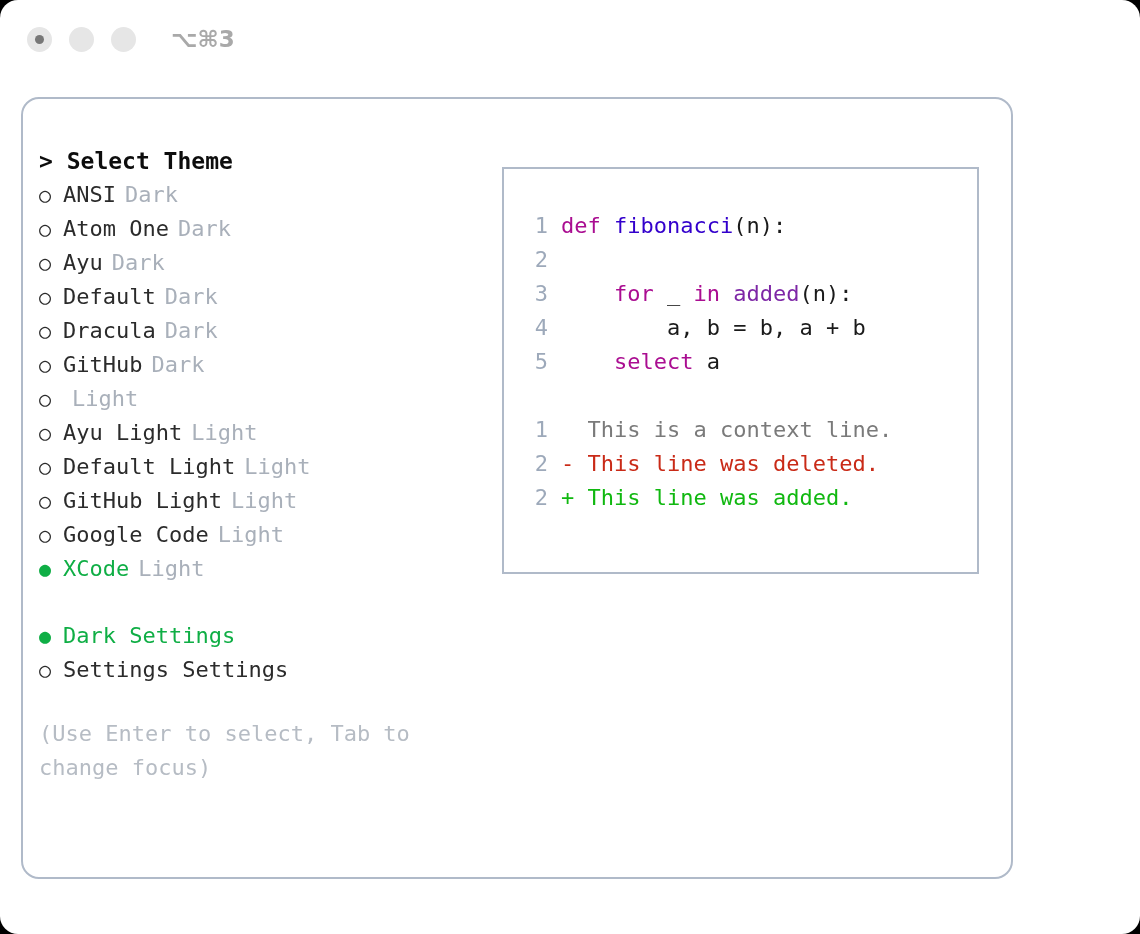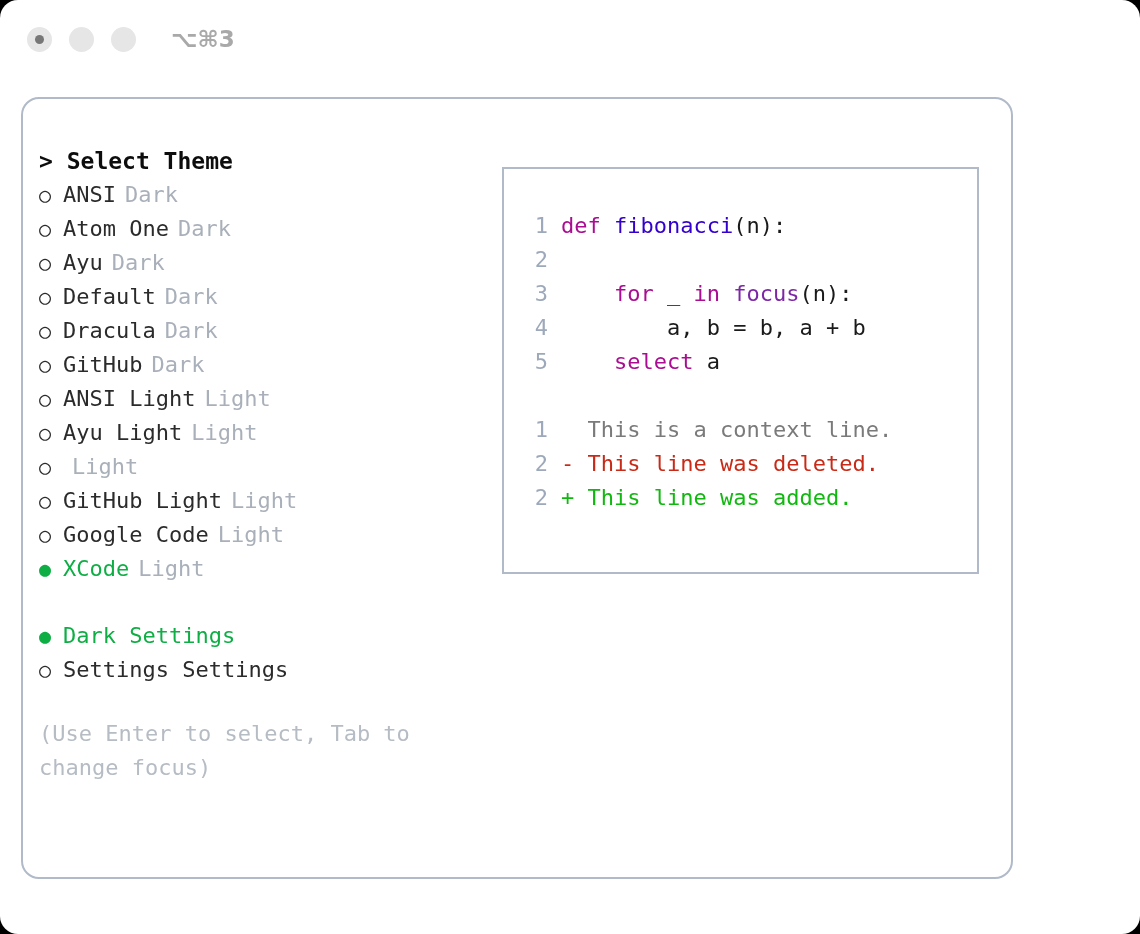--- a/index.html
+++ b/index.html
@@ -210,23 +210,23 @@
 
         <div class="section-head">&gt; Select Theme</div>
 
         <div id="theme-list">
             <div class="opt-row"><span class="bullet">○</span><span class="opt-label">ANSI</span><span class="opt-tag">Dark</span></div>
             <div class="opt-row"><span class="bullet">○</span><span class="opt-label">Atom One</span><span class="opt-tag">Dark</span></div>
             <div class="opt-row"><span class="bullet">○</span><span class="opt-label">Ayu</span><span class="opt-tag">Dark</span></div>
             <div class="opt-row"><span class="bullet">○</span><span class="opt-label">Default</span><span class="opt-tag">Dark</span></div>
             <div class="opt-row"><span class="bullet">○</span><span class="opt-label">Dracula</span><span class="opt-tag">Dark</span></div>
             <div class="opt-row"><span class="bullet">○</span><span class="opt-label">GitHub</span><span class="opt-tag">Dark</span></div>
-            <div class="opt-row"><span class="bullet">○</span><span class="opt-label">ANSI Light</span><span class="opt-tag">Light</span></div>
+            <div class="opt-row"><span class="bullet">○</span><span class="opt-tag">Light</span></div>
             <div class="opt-row"><span class="bullet">○</span><span class="opt-label">Ayu Light</span><span class="opt-tag">Light</span></div>
-            <div class="opt-row"><span class="bullet">○</span><span class="opt-tag">Light</span></div>
+            <div class="opt-row"><span class="bullet">○</span><span class="opt-label">Default Light</span><span class="opt-tag">Light</span></div>
             <div class="opt-row"><span class="bullet">○</span><span class="opt-label">GitHub Light</span><span class="opt-tag">Light</span></div>
             <div class="opt-row"><span class="bullet">○</span><span class="opt-label">Google Code</span><span class="opt-tag">Light</span></div>
             <div class="opt-row"><span class="bullet sel">●</span><span class="opt-label sel">XCode</span><span class="opt-tag">Light</span></div>
           </div>
 
         <div class="gap-sm"></div>
 
 
         <div id="apply-list">
             <div class="opt-row"><span class="bullet sel">●</span><span class="opt-label sel">Dark Settings</span></div>
@@ -237,21 +237,21 @@
 
         <div class="hint">(Use Enter to select, Tab to change focus)</div>
       </div>
 
       <div class="right-col">
 
         <div class="preview-box">
           <div id="code-sample">
               <div class="code-line"><span class="lineno">1</span><span class="code-body"><span class="t-kw">def </span><span class="t-fn">fibonacci</span><span class="t-plain">(n):</span></span></div>
               <div class="code-line"><span class="lineno">2</span></div>
-              <div class="code-line"><span class="lineno">3</span><span class="code-body"><span class="t-plain">    </span><span class="t-kw">for</span><span class="t-plain"> _ </span><span class="t-kw">in</span><span class="t-plain"> </span><span class="t-call">focus</span><span class="t-plain">(n):</span></span></div>
+              <div class="code-line"><span class="lineno">3</span><span class="code-body"><span class="t-plain">    </span><span class="t-kw">for</span><span class="t-plain"> _ </span><span class="t-kw">in</span><span class="t-plain"> </span><span class="t-call">added</span><span class="t-plain">(n):</span></span></div>
               <div class="code-line"><span class="lineno">4</span><span class="code-body"><span class="t-plain">        a, b = b, a + b</span></span></div>
               <div class="code-line"><span class="lineno">5</span><span class="code-body"><span class="t-plain">    </span><span class="t-kw">select</span><span class="t-plain"> a</span></span></div>
             </div>
           <div class="blank-line"></div>
           <div id="diff-sample">
               <div class="code-line"><span class="lineno">1</span><span class="code-body t-ctx"><span> </span><span> This is a context line.</span></span></div>
               <div class="code-line"><span class="lineno">2</span><span class="code-body t-del"><span>-</span><span> This line was deleted.</span></span></div>
               <div class="code-line"><span class="lineno">2</span><span class="code-body t-add"><span>+</span><span> This line was added.</span></span></div>
             </div>
         </div>

